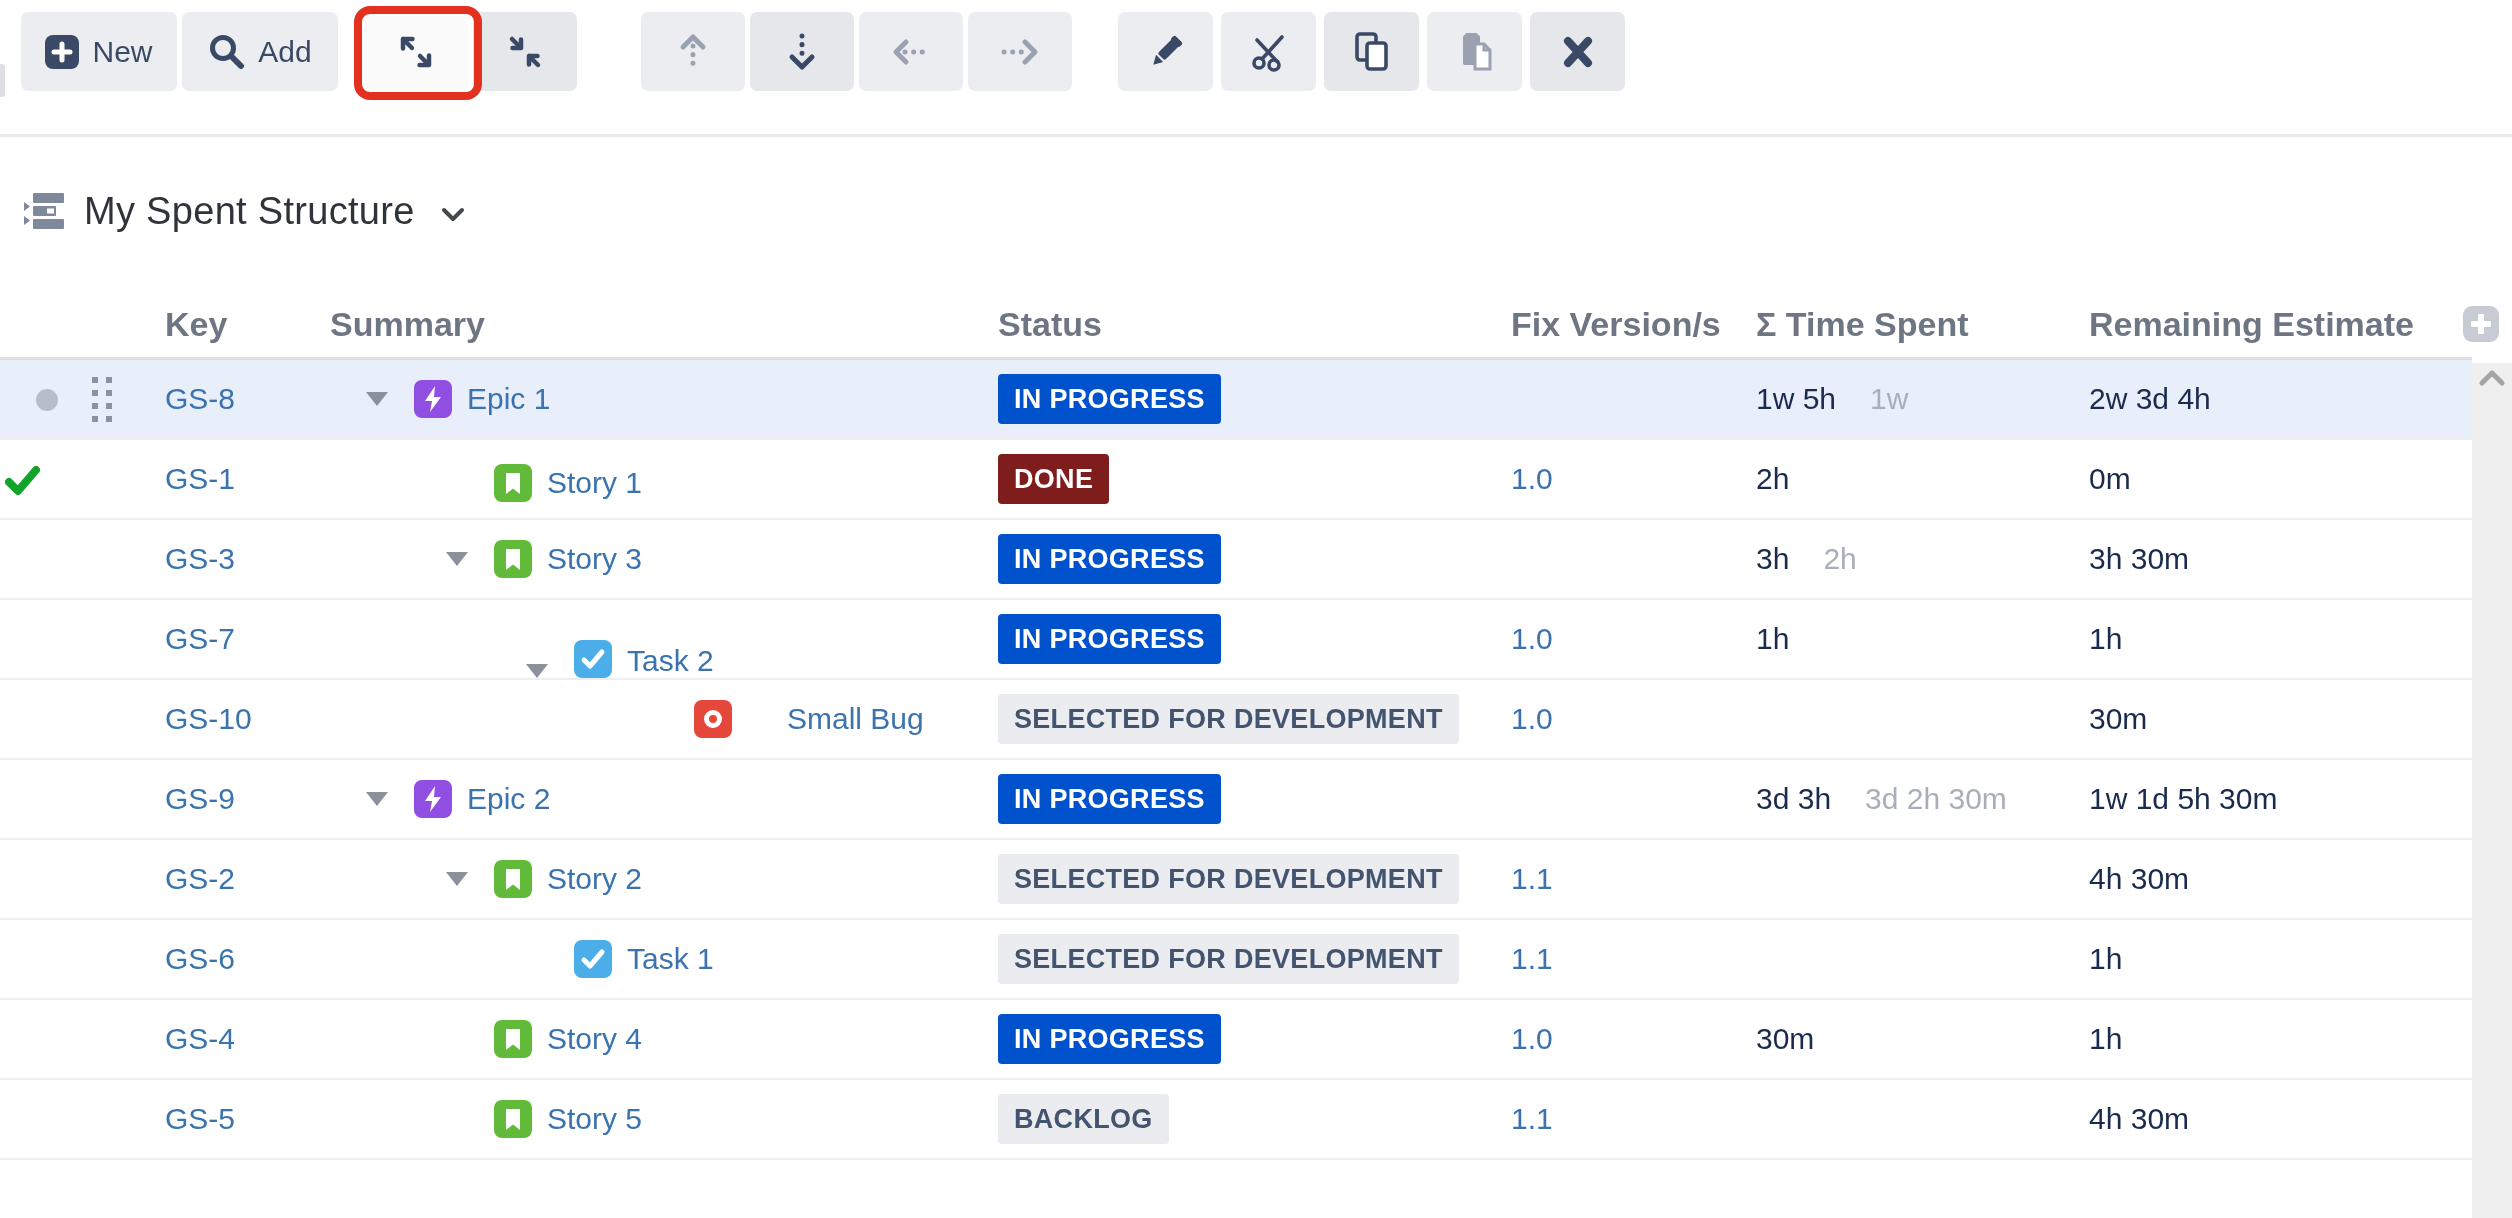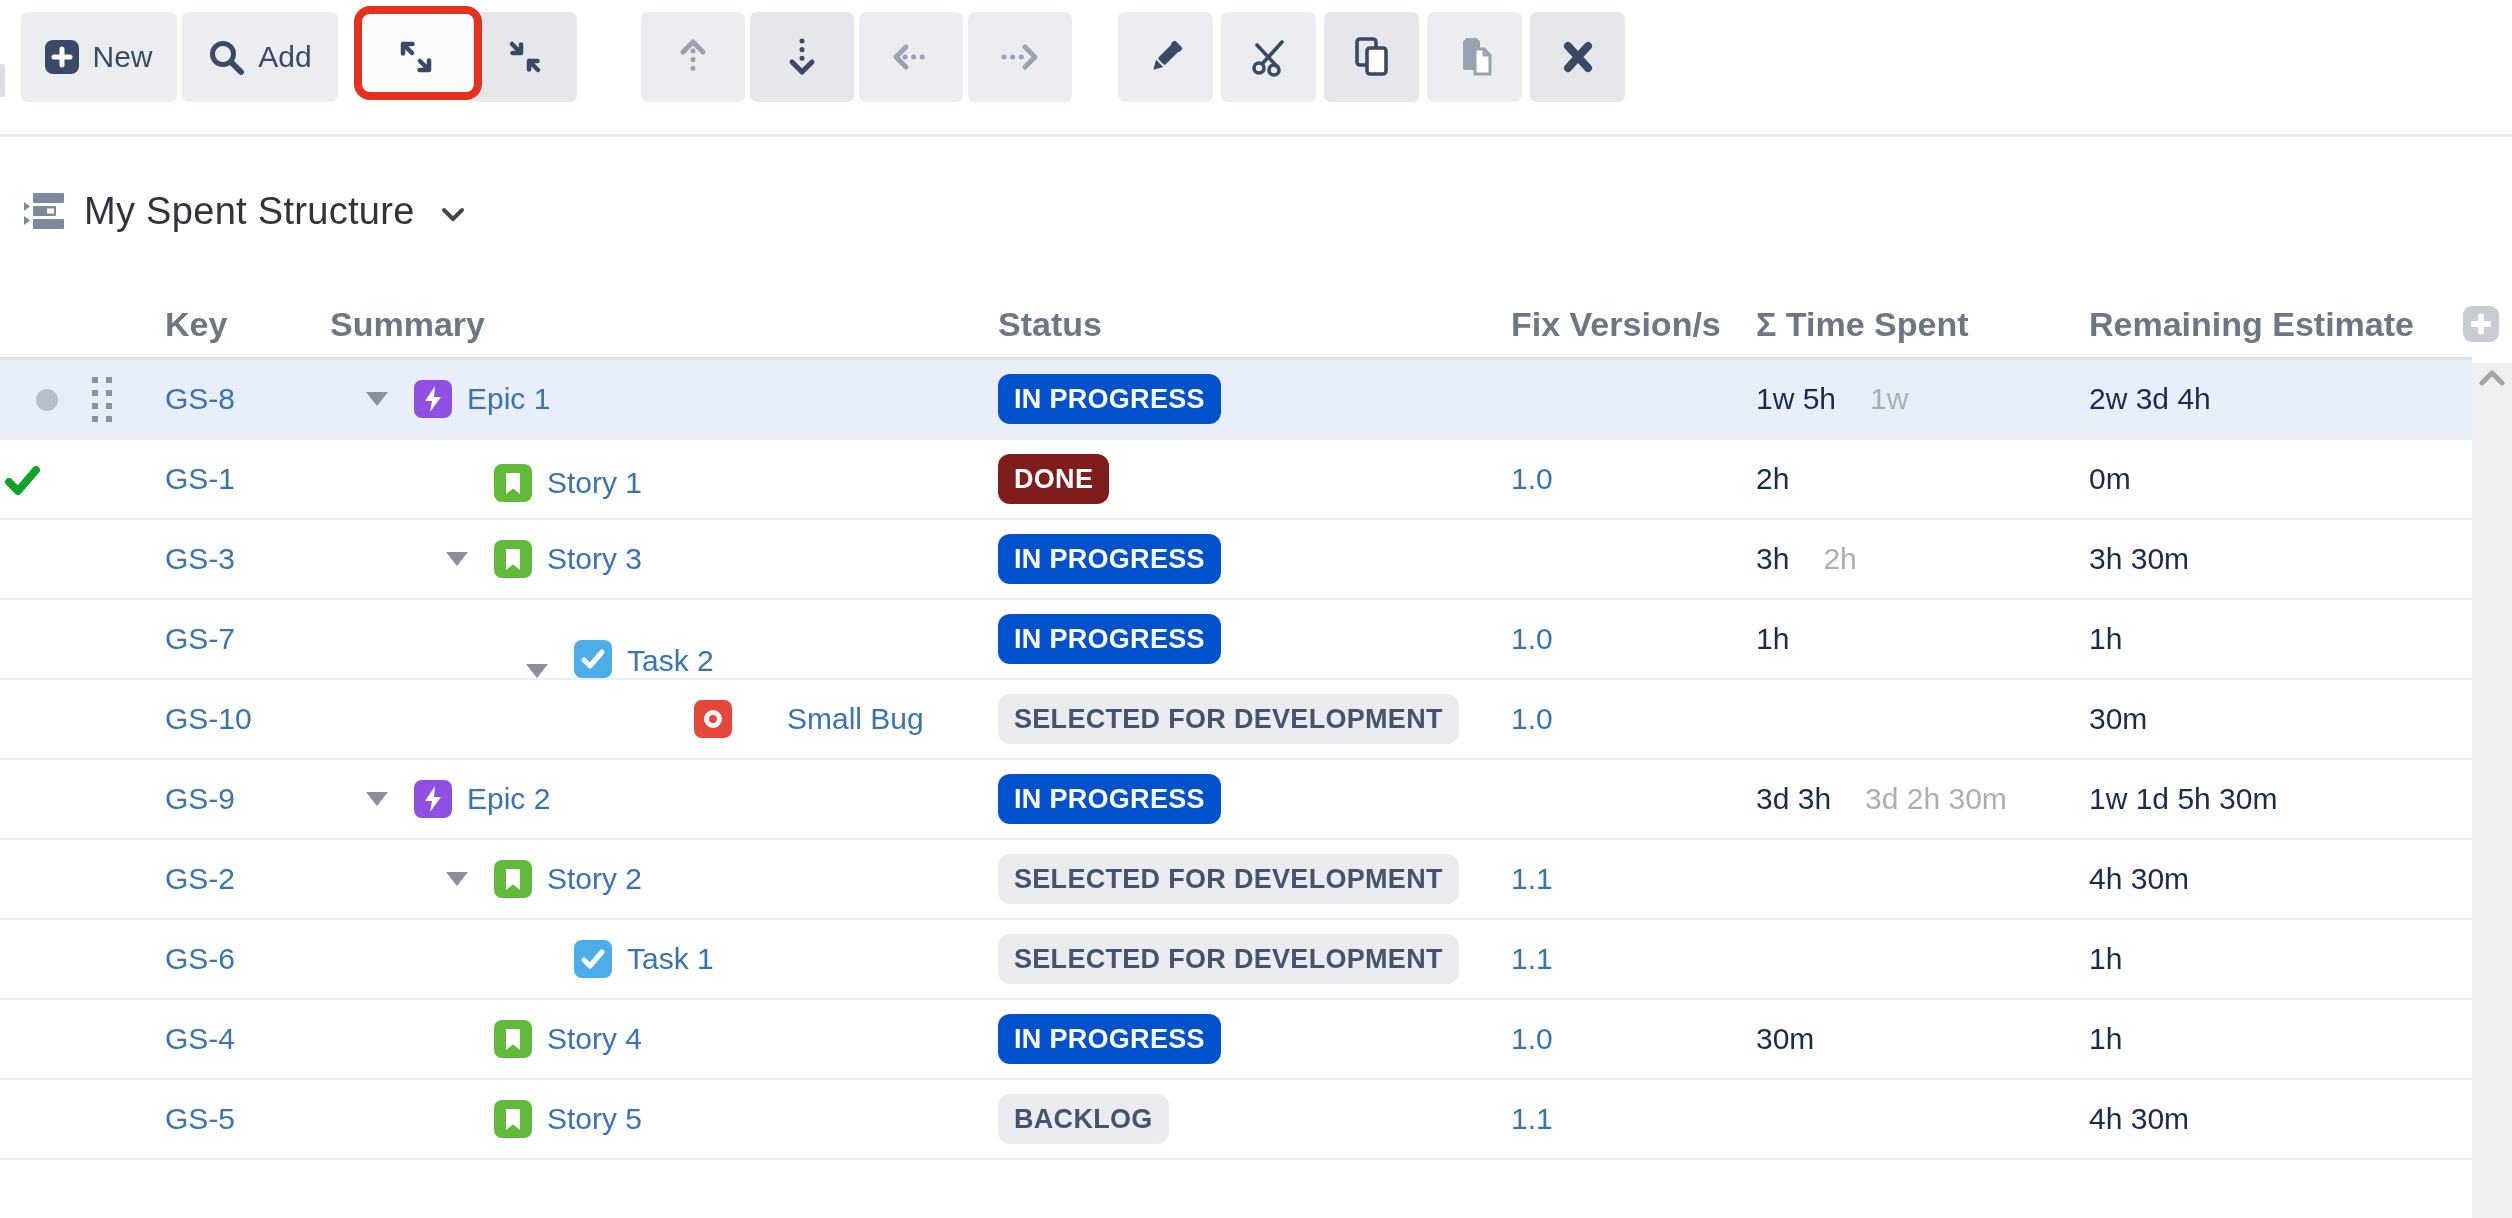--- a/index.html
+++ b/index.html
@@ -2,21 +2,21 @@
 <html><head>
 <meta charset="utf-8">
 <title>Structure</title>
 <style>
   * { box-sizing: border-box; margin: 0; padding: 0; }
   html,body { background:#fff; }
   body { font-family: "Liberation Sans", sans-serif; width:2512px; height:1218px; position:relative; overflow:hidden; }
 
   
   .toolbar { position:absolute; left:21px; top:12px; display:flex; align-items:stretch; height:78px; z-index:2; }
-  .tbtn { display:flex; align-items:center; justify-content:center; gap:13px; height:90px;
+  .tbtn { display:flex; align-items:center; justify-content:center; gap:13px; height:79px;
           background:#ECEDF1; border:none; border-radius:7px; cursor:pointer;
           font-family:"Liberation Sans",sans-serif; font-size:30px; color:#3A4A66; }
   .tbtn.labeled { width:156px; }
   .tbtn.iconic  { width:104px; }
   .tbtn.small   { width:95px; }
   .tbtn.darker  { background:#E5E7EB; }
   .tbtn.lightest{ background:#FBFBFC; }
   .gap5  { margin-left:5px; }
   .gap8  { margin-left:8px; }
   .gap26 { margin-left:26px; }
@@ -55,21 +55,21 @@
   .expander-slot { width:48px; display:flex; align-items:center; flex:none; }
   .expander-tri { width:0; height:0; border-left:11px solid transparent; border-right:11px solid transparent;
                   border-top:14px solid #8A919D; cursor:pointer; }
   .type-icon { width:38px; height:38px; border-radius:8px; margin-right:15px; flex:none;
                display:flex; align-items:center; justify-content:center; }
   .t-epic  { background:#904EE2; }
   .t-story { background:#62BA3B; }
   .t-task  { background:#4BAEE8; }
   .t-bug   { background:#E5483B; }
 
-  .badge { display:inline-block; height:50px; line-height:50px; padding:0 16px; border-radius:12px;
+  .badge { display:inline-block; height:50px; line-height:50px; padding:0 16px; border-radius:4px;
            font-size:27px; font-weight:bold; letter-spacing:0.3px; white-space:nowrap; }
   .badge-blue  { background:#0052CC; color:#fff; }
   .badge-green { background:#7f1d1d; color:#fff; }
   .badge-gray  { background:#EBECF0; color:#44546F; }
 
   .time-main, .rem-val { font-size:30px; color:#1B2B4E; white-space:nowrap; }
   .time-agg { font-size:30px; color:#A9AFB9; margin-left:34px; white-space:nowrap; }
 
   .sel-dot { position:absolute; left:36px; top:29px; width:22px; height:22px; border-radius:50%; background:#B7BEC9; display:none; }
   .drag-handle { position:absolute; left:92px; top:17px; display:none;

